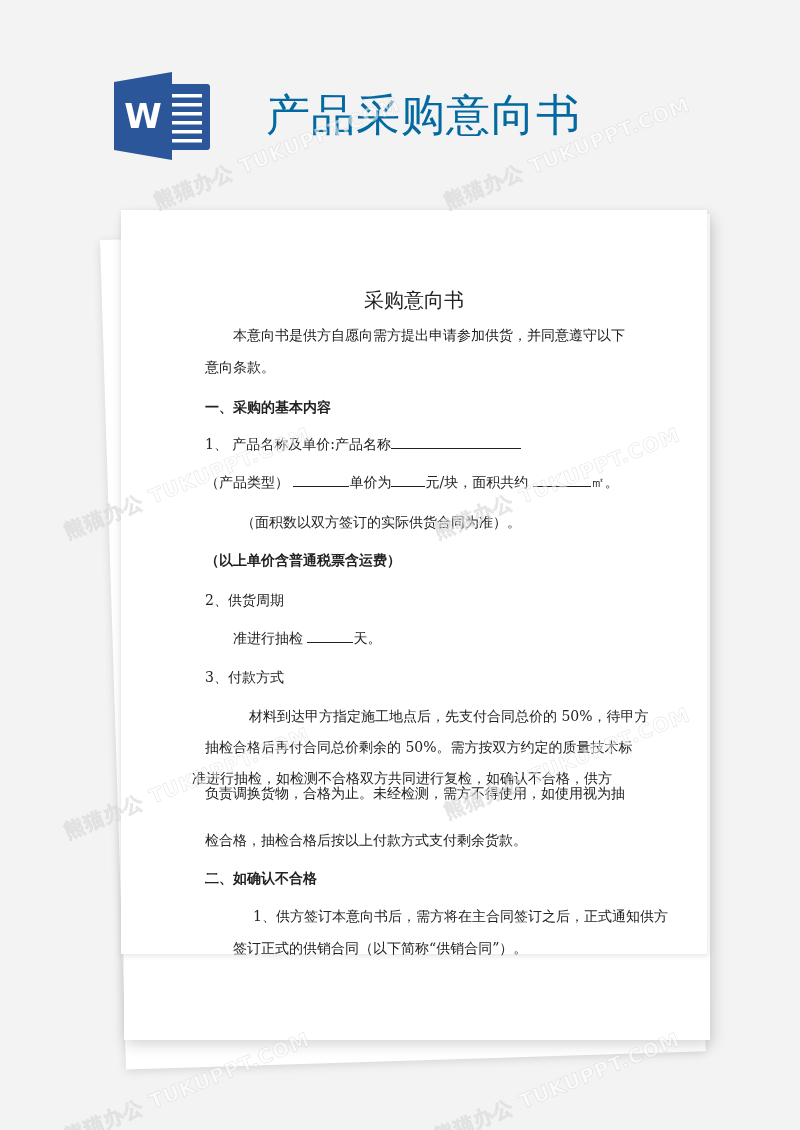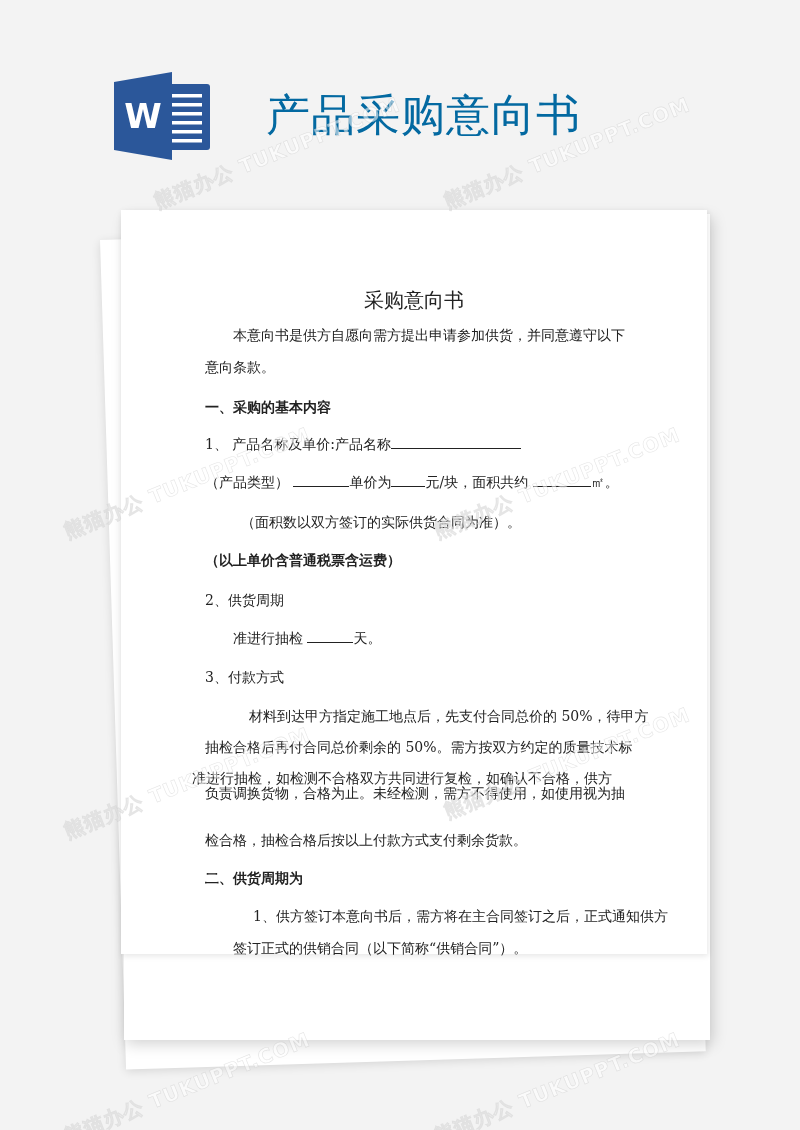--- a/index.html
+++ b/index.html
@@ -94,21 +94,21 @@
     </div>
 
     <div class="line" style="left:84px; top:457px;">3、付款方式</div>
 
     <div class="line" style="left:128px; top:496px;">材料到达甲方指定施工地点后，先支付合同总价的 50%，待甲方</div>
     <div class="line" style="left:84px; top:527px;">抽检合格后再付合同总价剩余的 50%。需方按双方约定的质量技术标</div>
     <div class="line" style="left:71px; top:558px;">准进行抽检，如检测不合格双方共同进行复检，如确认不合格，供方</div>
     <div class="line" style="left:84px; top:573px;">负责调换货物，合格为止。未经检测，需方不得使用，如使用视为抽</div>
     <div class="line" style="left:84px; top:620px;">检合格，抽检合格后按以上付款方式支付剩余货款。</div>
 
-    <div class="line bold" style="left:84px; top:658px;">二、供货周期为</div>
+    <div class="line bold" style="left:84px; top:658px;">二、如确认不合格</div>
 
     <div class="line" style="left:84px; top:696px;margin-left:48px;">1、供方签订本意向书后，需方将在主合同签订之后，正式通知供方</div>
     <div class="line" style="left:112px; top:728px;">签订正式的供销合同（以下简称“供销合同”）。</div>
   </div>
 </div>
 
 <div class="watermark" style="left:150px; top:190px;">熊猫办公 TUKUPPT.COM</div>
 <div class="watermark" style="left:440px; top:190px;">熊猫办公 TUKUPPT.COM</div>
 <div class="watermark" style="left:60px; top:520px;">熊猫办公 TUKUPPT.COM</div>
 <div class="watermark" style="left:430px; top:520px;">熊猫办公 TUKUPPT.COM</div>

